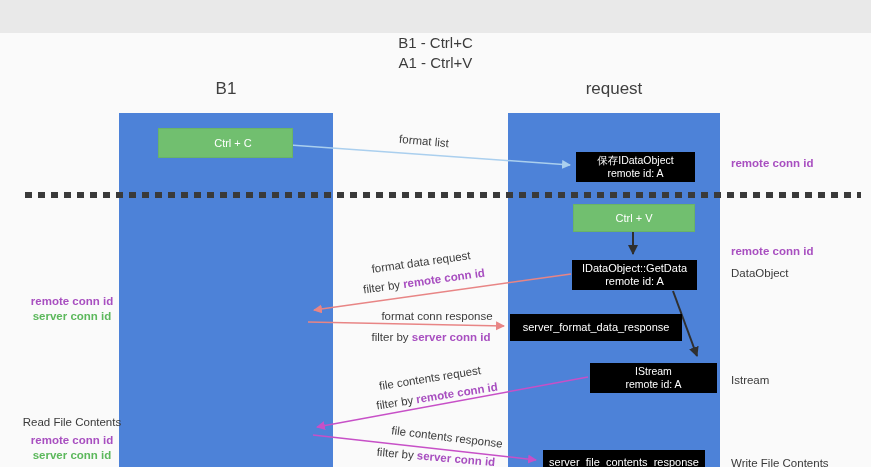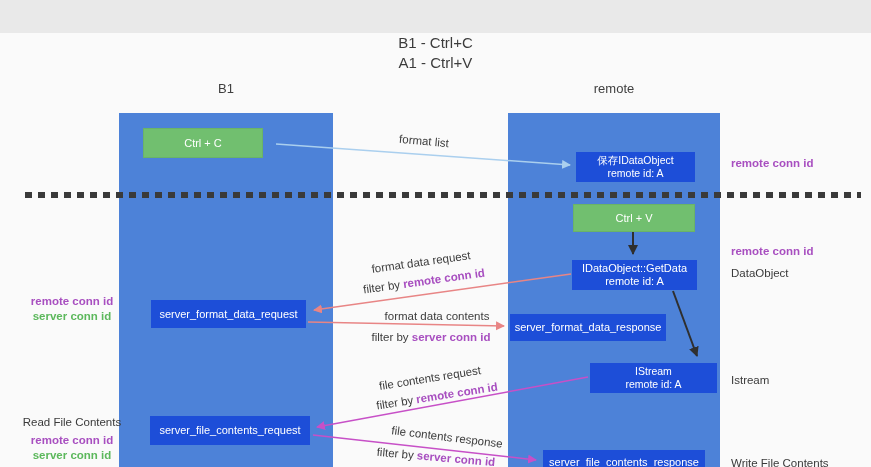--- a/index.html
+++ b/index.html
@@ -2,28 +2,28 @@
 <html><head>
 <meta charset="utf-8">
 <style>
   html,body{margin:0;padding:0;background:#e9e9e9;}
   .canvas{
     position:relative;width:871px;height:467px;background:#fafafa;
     font-family:"Liberation Sans",sans-serif;color:#3d3d3d;overflow:hidden;margin-top:33px;
   }
   .abs{position:absolute;}
   .title-block{left:0;top:8;width:871px;text-align:center;font-size:15px;line-height:20px;color:#3c3c3c;}
-  .lane-header{top:49px;text-align:center;font-size:13px;line-height:13px;color:#3f3f3f;}
+  .lane-header{top:49px;text-align:center;font-size:17px;line-height:13px;color:#3f3f3f;}
   .lane{background:#4d82d8;top:80px;height:372px;}
   .lane-left{left:119px;width:214px;}
   .lane-right{left:508px;width:212px;}
   .node{display:flex;align-items:center;justify-content:center;flex-direction:column;
     text-align:center;color:#ffffff;font-size:11px;line-height:13px;z-index:5;}
   .node-green{background:#71bf6f;border:1px solid rgba(0,0,0,0.06);}
-  .node-orange{background:#1d4ed8;}
+  .node-orange{background:#000000;}
   .separator{left:25px;top:159px;width:836px;height:6px;z-index:4;
     background:repeating-linear-gradient(90deg,#3a3a3a 0 7px,transparent 7px 13px);}
   .arrows{left:0;top:0;width:871px;height:467px;z-index:3;pointer-events:none;}
   .lbl{z-index:6;font-size:11.5px;white-space:nowrap;color:#3c3c3c;
     transform:translate(-50%,-50%);}
   .lbl .purple{color:#a84fc0;font-weight:bold;}
   .ann{z-index:6;font-size:11.5px;line-height:15px;white-space:nowrap;}
   .ann-center{width:128px;left:8px;text-align:center;}
   .ann-purple{color:#a84fc0;font-weight:bold;}
   .ann-green{color:#5cb85c;font-weight:bold;}
@@ -36,21 +36,21 @@
 
   <div class="abs title-block">
     <div>B1 - Ctrl+C</div>
     <div>A1 - Ctrl+V</div>
   </div>
 
   <div class="abs lane-header" style="left:119px;width:214px;">
     <div>B1</div>
   </div>
   <div class="abs lane-header" style="left:508px;width:212px;">
-    <div>remote</div>
+    <div>request</div>
   </div>
 
   <div class="abs lane lane-left"></div>
   <div class="abs lane lane-right"></div>
 
   <div class="abs separator"></div>
 
   <svg class="abs arrows" viewBox="0 0 871 467" xmlns="http://www.w3.org/2000/svg">
     <defs>
       <marker id="m-blue" markerUnits="userSpaceOnUse" markerWidth="10" markerHeight="10" refX="8" refY="4.5" orient="auto">
@@ -68,65 +68,59 @@
     </defs>
     <line x1="276" y1="111" x2="570" y2="132" stroke="#aacfee" stroke-width="1.5" marker-end="url(#m-blue)"></line>
     <line x1="633" y1="199" x2="633" y2="221" stroke="#2f2f2f" stroke-width="2" marker-end="url(#m-black)"></line>
     <line x1="673" y1="258" x2="697" y2="323" stroke="#2f2f2f" stroke-width="2" marker-end="url(#m-black)"></line>
     <line x1="571" y1="241" x2="314" y2="277" stroke="#e88585" stroke-width="1.5" marker-end="url(#m-salmon)"></line>
     <line x1="308" y1="289" x2="504" y2="293" stroke="#e88585" stroke-width="1.5" marker-end="url(#m-salmon)"></line>
     <line x1="588" y1="344" x2="317" y2="394" stroke="#c750c7" stroke-width="1.5" marker-end="url(#m-magenta)"></line>
     <line x1="313" y1="402" x2="536" y2="427" stroke="#c750c7" stroke-width="1.5" marker-end="url(#m-magenta)"></line>
   </svg>
 
-  <div class="abs node node-green" style="left:143px;top:95px;width:118px;height:28px;">
+  <div class="abs node node-green" style="left:158px;top:95px;width:118px;height:28px;padding-left:15px;">
     <div>Ctrl + C</div>
   </div>
 
   <div class="abs node node-orange" style="left:576px;top:119px;width:119px;height:30px;font-size:10.5px;">
     <div>保存IDataObject</div>
     <div>remote id: A</div>
   </div>
 
   <div class="abs node node-green" style="left:573px;top:171px;width:120px;height:26px;">
     <div>Ctrl + V</div>
   </div>
 
   <div class="abs node node-orange" style="left:572px;top:227px;width:125px;height:30px;font-size:11px;">
     <div>IDataObject::GetData</div>
     <div>remote id: A</div>
   </div>
 
-  <div class="abs node node-orange" style="left:151px;top:267px;width:155px;height:28px;">
-    <div>server_format_data_request</div>
-  </div>
 
-  <div class="abs node node-orange" style="left:510px;top:281px;width:156px;height:27px;">
+  <div class="abs node node-orange" style="left:510px;top:281px;width:172px;height:27px;">
     <div>server_format_data_response</div>
   </div>
 
   <div class="abs node node-orange" style="left:590px;top:330px;width:127px;height:30px;font-size:10.5px;">
     <div>IStream</div>
     <div>remote id: A</div>
   </div>
 
-  <div class="abs node node-orange" style="left:150px;top:383px;width:160px;height:29px;">
-    <div>server_file_contents_request</div>
-  </div>
 
   <div class="abs node node-orange" style="left:543px;top:417px;width:162px;height:25px;">
     <div>server_file_contents_response</div>
   </div>
 
   <div class="abs lbl" style="left:424px;top:108px;transform:translate(-50%,-50%) rotate(5deg);">format list</div>
 
   <div class="abs lbl" style="left:421px;top:229px;transform:translate(-50%,-50%) rotate(-8deg);">format data request</div>
   <div class="abs lbl" style="left:424px;top:248px;transform:translate(-50%,-50%) rotate(-8deg);"><span>filter by </span><span class="purple">remote conn id</span></div>
 
-  <div class="abs lbl" style="left:437px;top:283px;">format data contents</div>
+  <div class="abs lbl" style="left:437px;top:283px;">format conn response</div>
   <div class="abs lbl" style="left:431px;top:304px;"><span>filter by </span><span class="purple">server conn id</span></div>
 
   <div class="abs lbl" style="left:430px;top:345px;transform:translate(-50%,-50%) rotate(-9deg);">file contents request</div>
   <div class="abs lbl" style="left:437px;top:363px;transform:translate(-50%,-50%) rotate(-9deg);"><span>filter by </span><span class="purple">remote conn id</span></div>
 
   <div class="abs lbl" style="left:447px;top:404px;transform:translate(-50%,-50%) rotate(7deg);">file contents response</div>
   <div class="abs lbl" style="left:436px;top:424px;transform:translate(-50%,-50%) rotate(5deg);"><span>filter by </span><span class="purple">server conn id</span></div>
 
   <div class="abs ann ann-center" style="top:261px;">
     <div class="ann-purple">remote conn id</div>

